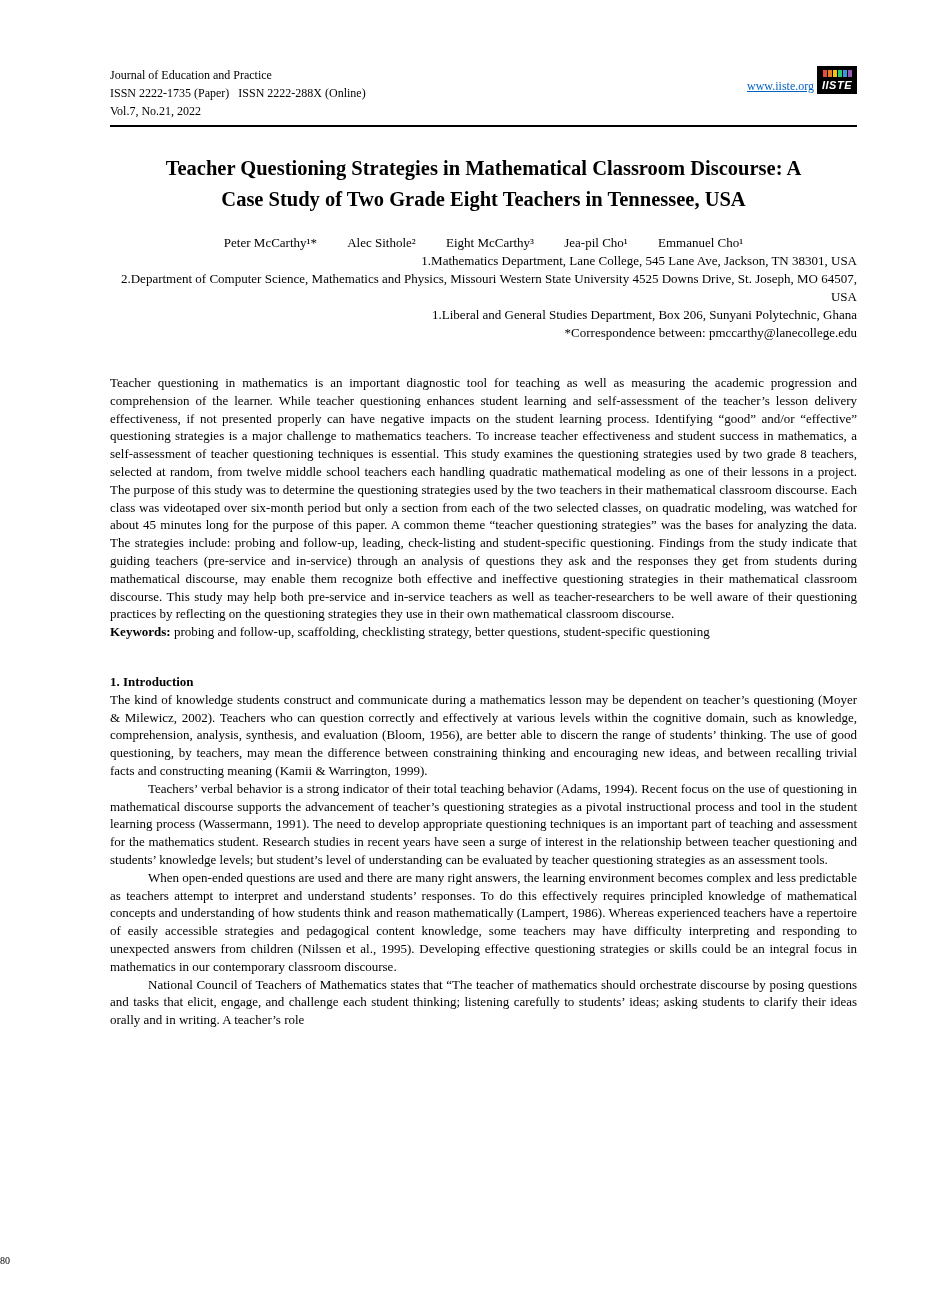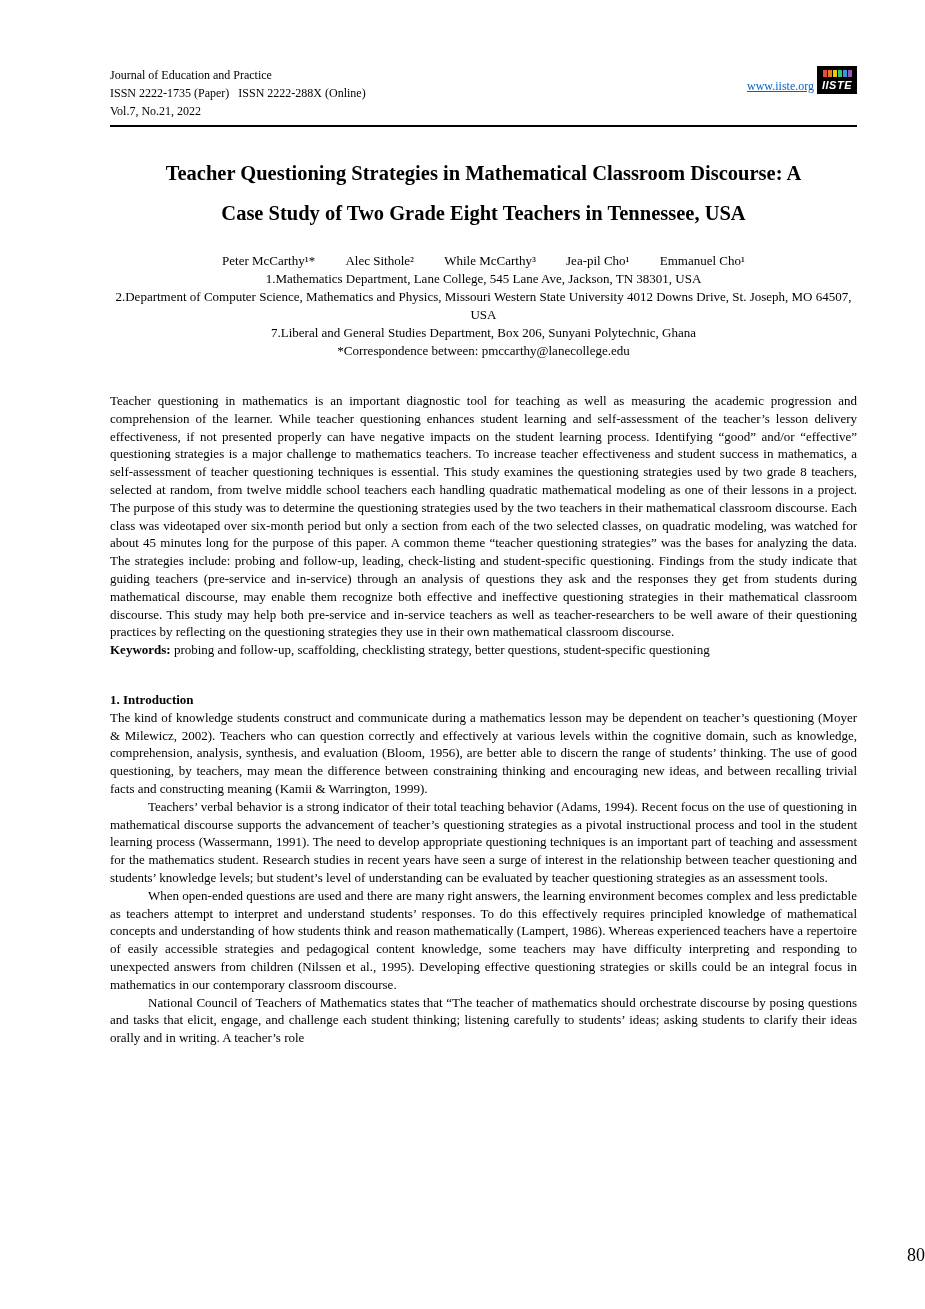--- a/index.html
+++ b/index.html
@@ -61,47 +61,47 @@
     font-size: 11px;
     line-height: 12px;
     letter-spacing: 0.5px;
     font-style: italic;
   }
   .rule { border-bottom: 2px solid #000000; }
 
   
   h1.title {
     font-size: 20.5px;
-    line-height: 40px;
+    line-height: 31px;
     font-weight: bold;
     text-align: center;
     max-width: 640px;
     margin: 26px auto 0 auto;
   }
   .authors { text-align: center; font-size: 13px; line-height: 18px; margin-top: 19px; }
   .authors span + span { margin-left: 27px; text-align: center; }
-  .affils { text-align: center; font-size: 13px; line-height: 18px; }
+  .affils { text-align: right; font-size: 13px; line-height: 18px; }
 
   
   section.blk { margin-top: 32px; }
   h2.head { font-size: 13px; line-height: 17.8px; font-weight: bold; }
   p.body {
     font-size: 13px;
     line-height: 17.8px;
     text-align: justify;
   }
   p.indent { text-indent: 38px; }
   b.kw { font-weight: bold; }
 
   .pageno {
     position: absolute;
     left: 0; right: 0;
     bottom: 55px;
-    text-align: right;
-    font-size: 18px;
+    text-align: left;
+    font-size: 10px;
   }
 </style>
 </head>
 <body>
 
 <div class="page">
 
   <header class="hdr">
     <div class="hdr-left">
       <div>Journal of Education and Practice</div>
@@ -123,29 +123,29 @@
       </div>
     </div>
   </header>
   <div class="rule"></div>
 
   <h1 class="title">Teacher Questioning Strategies in Mathematical Classroom Discourse: A Case Study of Two Grade Eight Teachers in Tennessee, USA</h1>
 
   <div class="authors">
     <span>Peter McCarthy¹*</span>
     <span>Alec Sithole²</span>
-    <span>While McCarthy³</span>
+    <span>Eight McCarthy³</span>
     <span>Jea-pil Cho¹</span>
     <span>Emmanuel Cho¹</span>
   </div>
 
   <div class="affils">
     <div>1.Mathematics Department, Lane College, 545 Lane Ave, Jackson, TN 38301, USA</div>
-    <div>2.Department of Computer Science, Mathematics and Physics, Missouri Western State University 4012 Downs Drive, St. Joseph, MO 64507, USA</div>
-    <div>7.Liberal and General Studies Department, Box 206, Sunyani Polytechnic, Ghana</div>
+    <div>2.Department of Computer Science, Mathematics and Physics, Missouri Western State University 4525 Downs Drive, St. Joseph, MO 64507, USA</div>
+    <div>1.Liberal and General Studies Department, Box 206, Sunyani Polytechnic, Ghana</div>
     <div>*Correspondence between: pmccarthy@lanecollege.edu</div>
   </div>
 
   <section class="blk">
     <p class="body">Teacher questioning in mathematics is an important diagnostic tool for teaching as well as measuring the academic progression and comprehension of the learner. While teacher questioning enhances student learning and self-assessment of the teacher’s lesson delivery effectiveness, if not presented properly can have negative impacts on the student learning process. Identifying “good” and/or “effective” questioning strategies is a major challenge to mathematics teachers. To increase teacher effectiveness and student success in mathematics, a self-assessment of teacher questioning techniques is essential. This study examines the questioning strategies used by two grade 8 teachers, selected at random, from twelve middle school teachers each handling quadratic mathematical modeling as one of their lessons in a project. The purpose of this study was to determine the questioning strategies used by the two teachers in their mathematical classroom discourse. Each class was videotaped over six-month period but only a section from each of the two selected classes, on quadratic modeling, was watched for about 45 minutes long for the purpose of this paper. A common theme “teacher questioning strategies” was the bases for analyzing the data. The strategies include: probing and follow-up, leading, check-listing and student-specific questioning. Findings from the study indicate that guiding teachers (pre-service and in-service) through an analysis of questions they ask and the responses they get from students during mathematical discourse, may enable them recognize both effective and ineffective questioning strategies in their mathematical classroom discourse. This study may help both pre-service and in-service teachers as well as teacher-researchers to be well aware of their questioning practices by reflecting on the questioning strategies they use in their own mathematical classroom discourse.</p>
     <p class="body"><b class="kw">Keywords:</b> <span>probing and follow-up, scaffolding, checklisting strategy, better questions, student-specific questioning</span></p>
   </section>
 
   <section class="blk">
     <h2 class="head">1. Introduction</h2>

